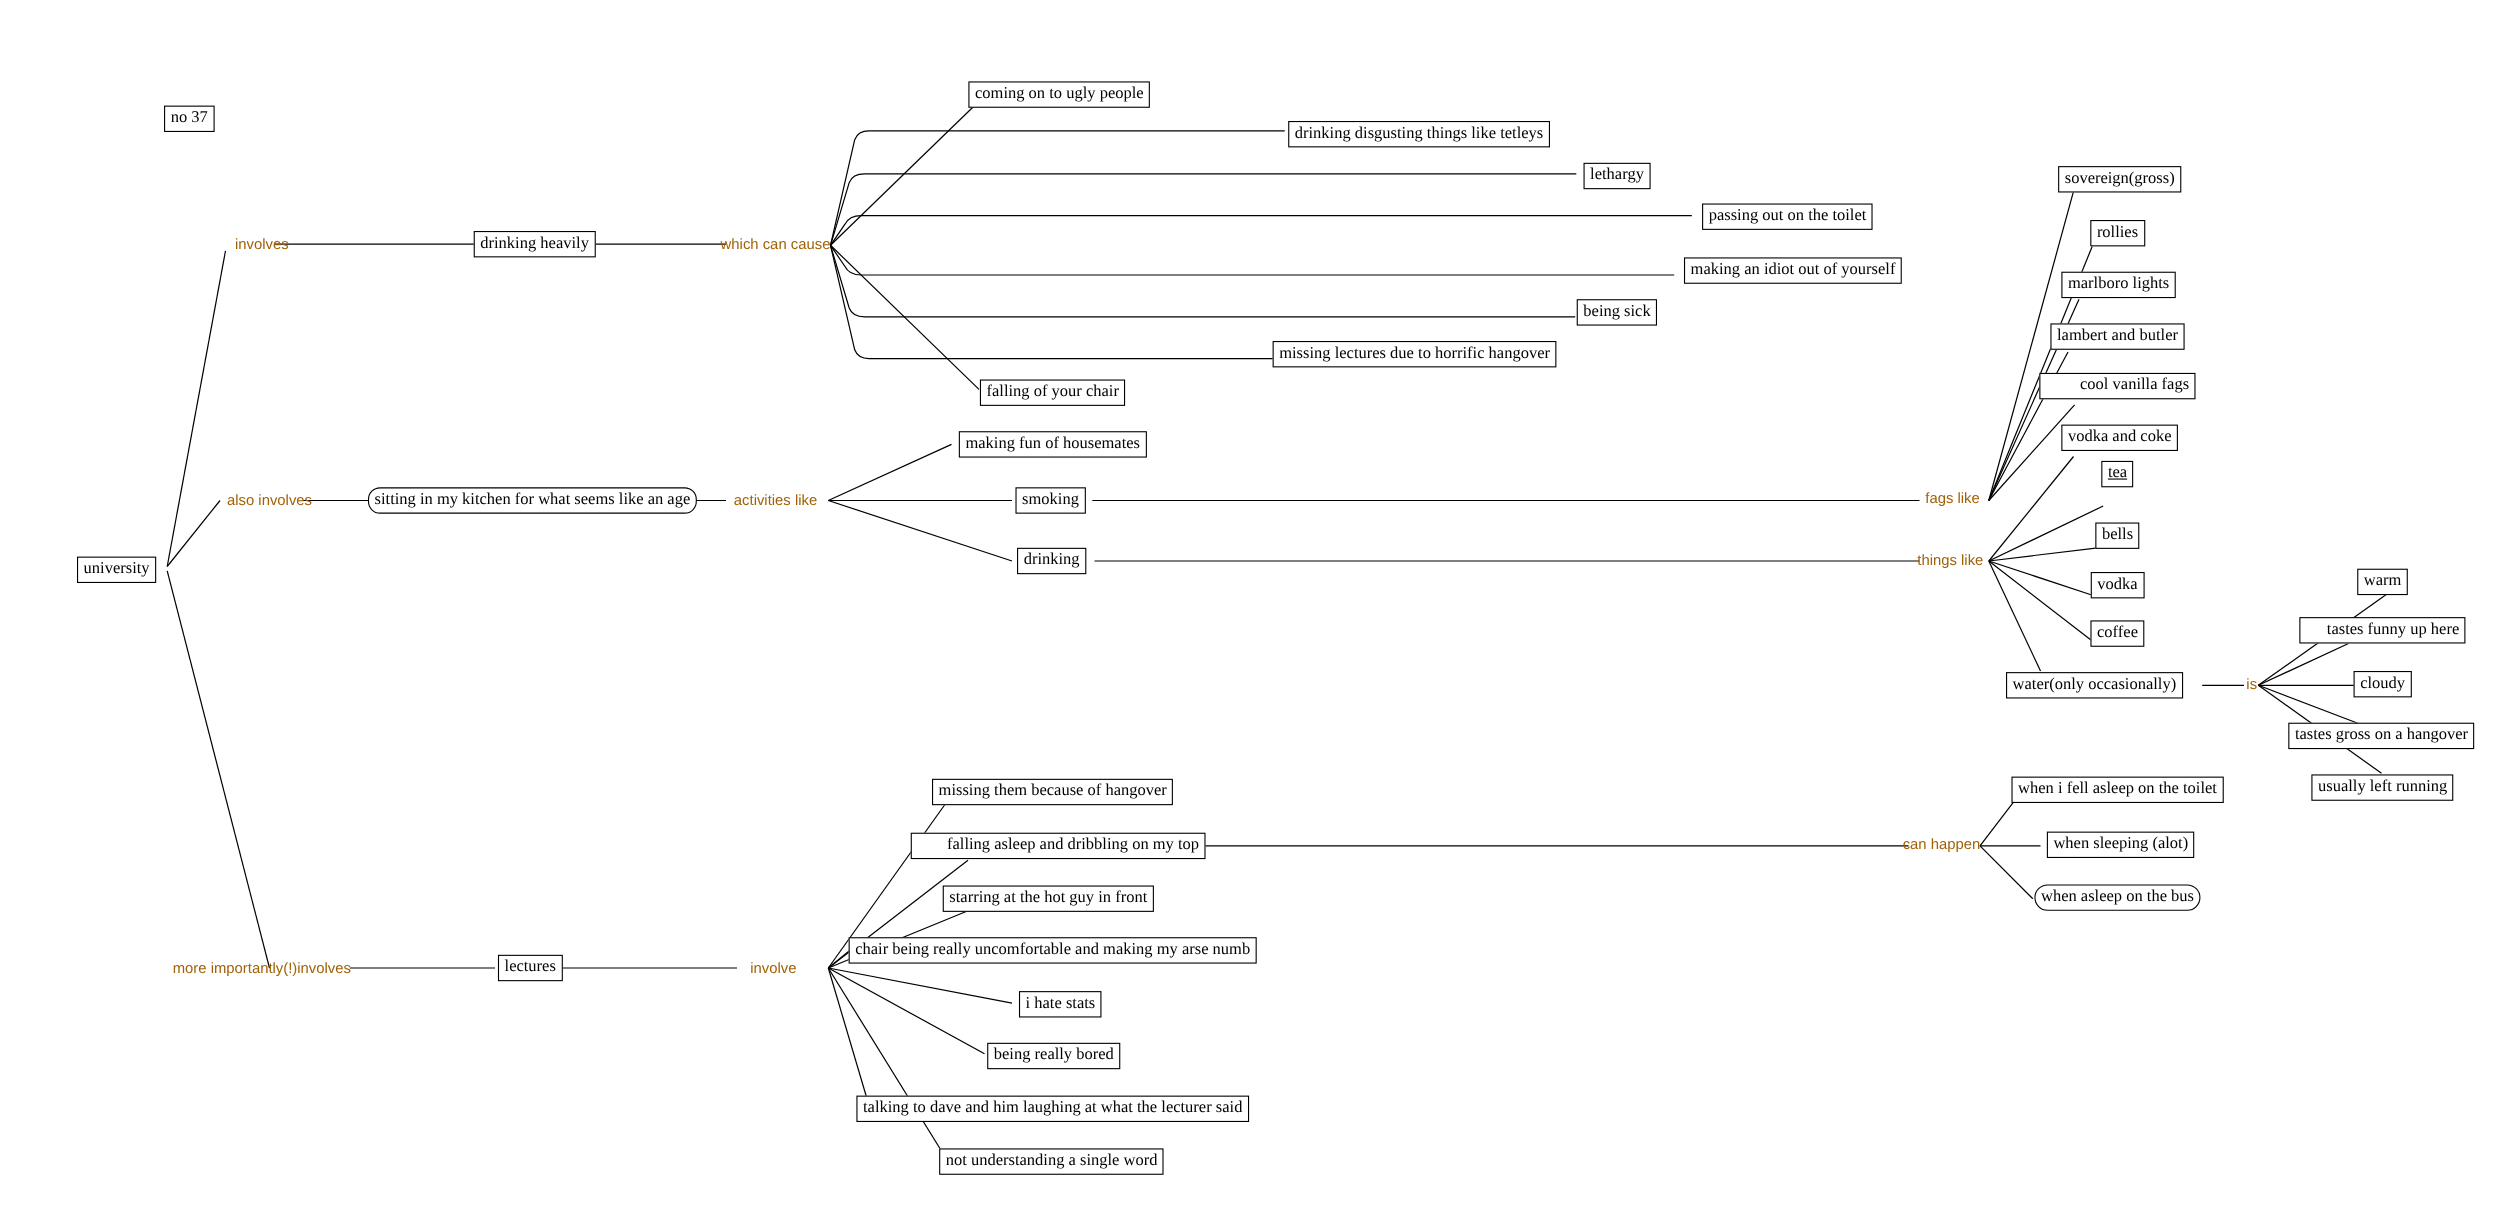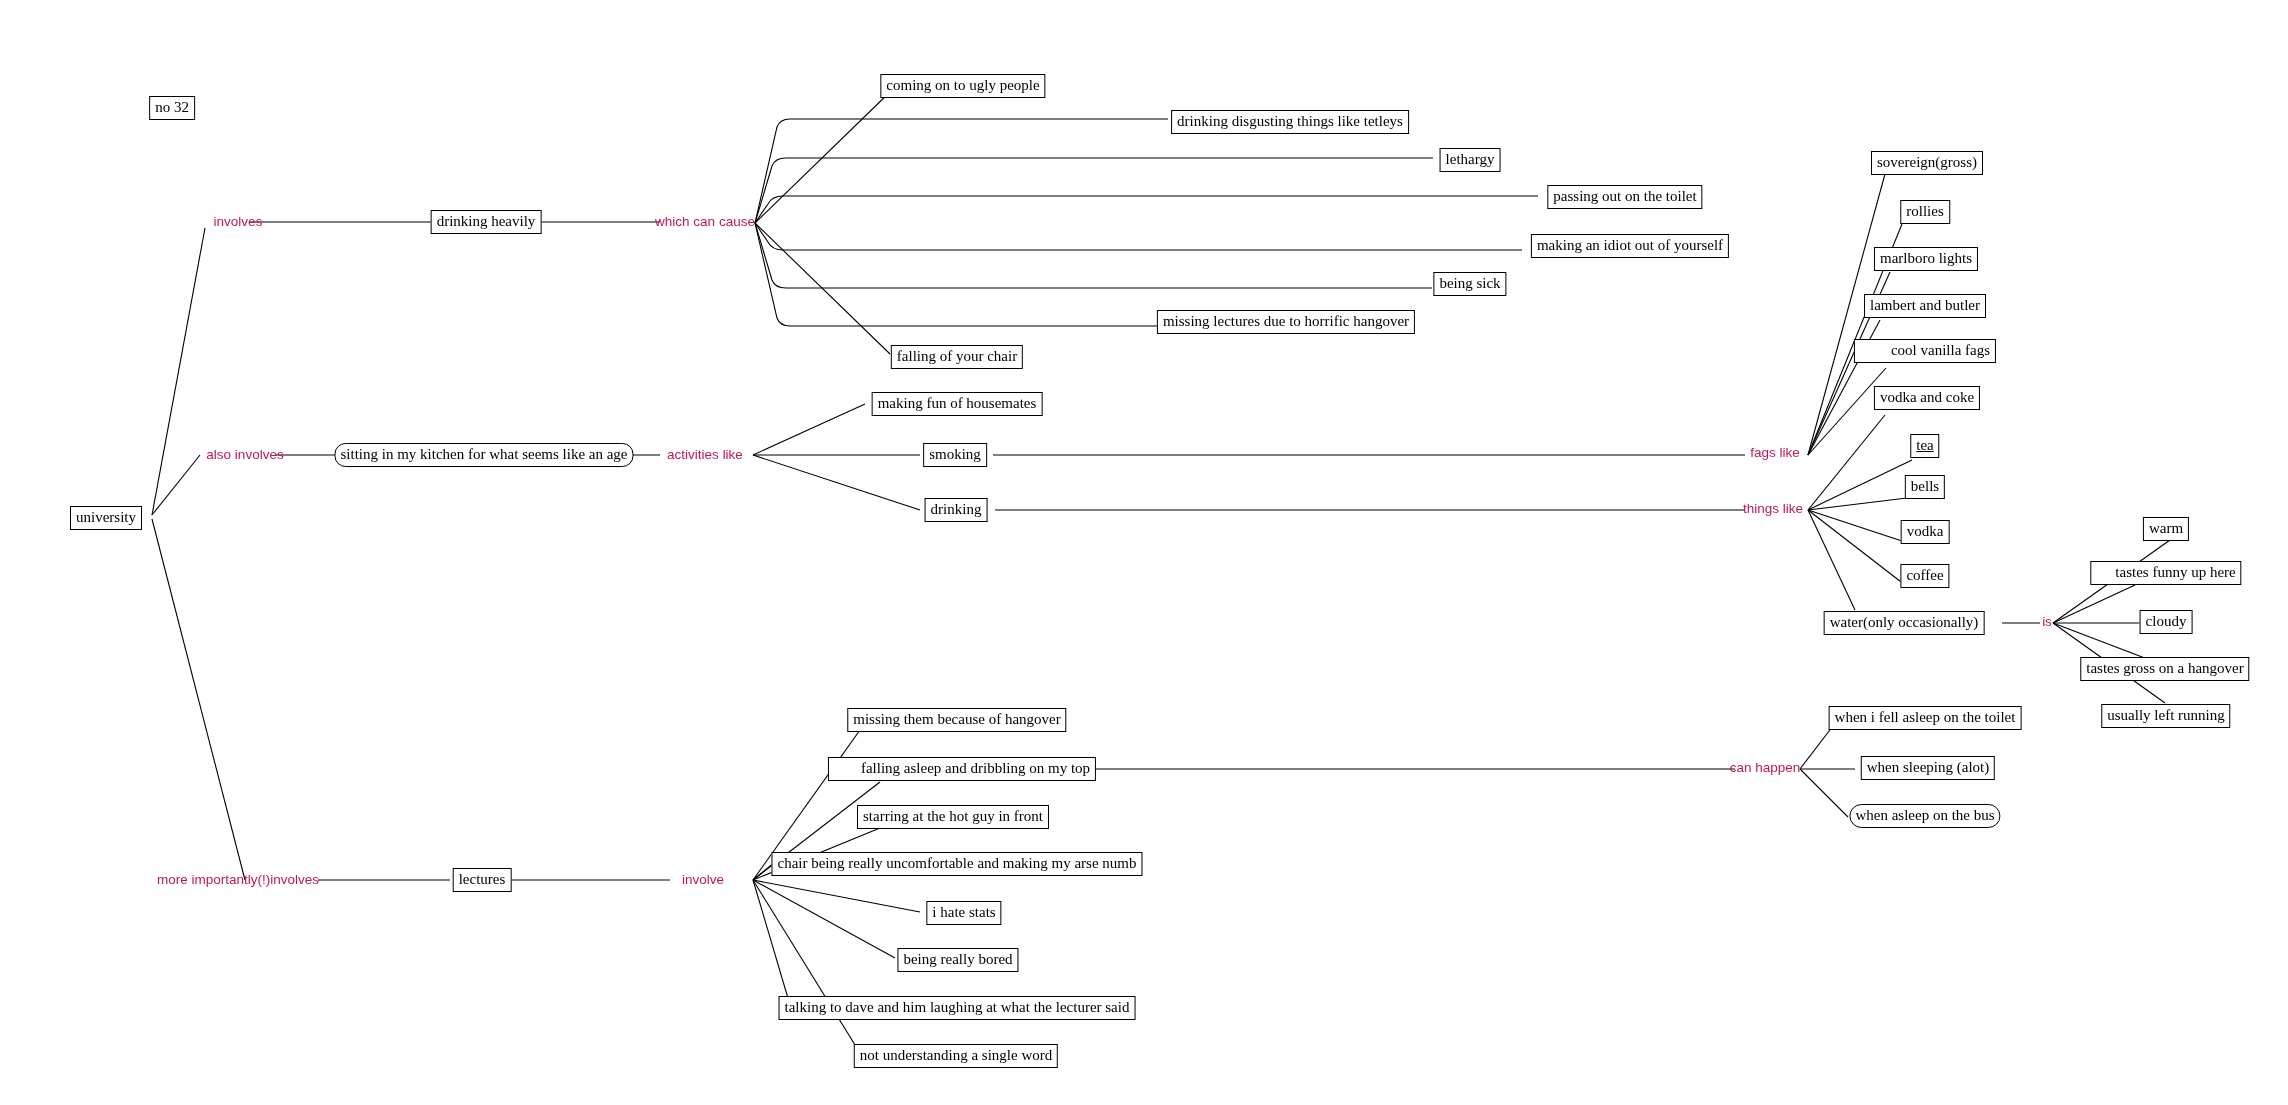--- a/index.html
+++ b/index.html
@@ -38,21 +38,21 @@
     line-height: 1;
     padding: 3px 5px 4px 5px;
     white-space: nowrap;
     transform: translate(-50%, -50%);
     text-align: center;
   }
   .label {
     position: absolute;
     box-sizing: border-box;
     background: transparent;
-    color: #be185d;
+    color: #a16207;
     font-family: "Liberation Sans", "DejaVu Sans", sans-serif;
     font-size: 13.5px;
     line-height: 1;
     white-space: nowrap;
     transform: translate(-50%, -50%);
     text-align: center;
     padding: 1px 2px;
   }
   .corner-tag {
     font-size: 15px;
@@ -125,21 +125,21 @@
     <line x1="753" y1="880" x2="790" y2="1005"></line>
     <line x1="753" y1="880" x2="860" y2="1053"></line>
 
     <line x1="1072" y1="769" x2="1735" y2="769"></line>
 
     <line x1="1800" y1="769" x2="1836" y2="722"></line>
     <line x1="1800" y1="769" x2="1855" y2="769"></line>
     <line x1="1800" y1="769" x2="1848" y2="817"></line>
   </svg>
 
-  <div class="node corner-tag" style="left:172px; top:108px;">no 32</div>
+  <div class="node corner-tag" style="left:172px; top:108px;">no 37</div>
 
   <div class="node" style="left:106px; top:518px;">university</div>
 
   <div class="label" style="left:238px; top:222px;">involves</div>
   <div class="node" style="left:486px; top:222px;">drinking heavily</div>
   <div class="label" style="left:705px; top:222px;">which can cause</div>
 
   <div class="node" style="left:963px; top:86px;">coming on to ugly people</div>
   <div class="node" style="left:1290px; top:122px;">drinking disgusting things like tetleys</div>
   <div class="node" style="left:1470px; top:160px;">lethargy</div>
@@ -160,21 +160,21 @@
   <div class="label" style="left:1775px; top:453px;">fags like</div>
   <div class="node" style="left:1927px; top:163px;">sovereign(gross)</div>
   <div class="node" style="left:1925px; top:212px;">rollies</div>
   <div class="node" style="left:1926px; top:259px;">marlboro lights</div>
 
   <div class="node" style="left:1925px; top:306px;">lambert and butler</div>
   <div class="node" style="left:1925px; top:351px;padding-left:36px;">cool vanilla fags</div>
 
   <div class="label" style="left:1773px; top:509px;">things like</div>
   <div class="node" style="left:1927px; top:398px;">vodka and coke</div>
-  <div class="node" style="left:1925px; top:446px;text-decoration:underline;">tea</div>
+  <div class="node" style="left:1925px; top:431px;text-decoration:underline;">tea</div>
   <div class="node" style="left:1925px; top:487px;">bells</div>
   <div class="node" style="left:1925px; top:532px;">vodka</div>
   <div class="node" style="left:1925px; top:576px;">coffee</div>
   <div class="node" style="left:1904px; top:623px;">water(only occasionally)</div>
 
   <div class="label" style="left:2047px; top:622px;">is</div>
   <div class="node" style="left:2166px; top:529px;">warm</div>
   <div class="node" style="left:2166px; top:573px;padding-left:24px;">tastes funny up here</div>
   <div class="node" style="left:2166px; top:622px;">cloudy</div>
   <div class="node" style="left:2165px; top:669px;">tastes gross on a hangover</div>

